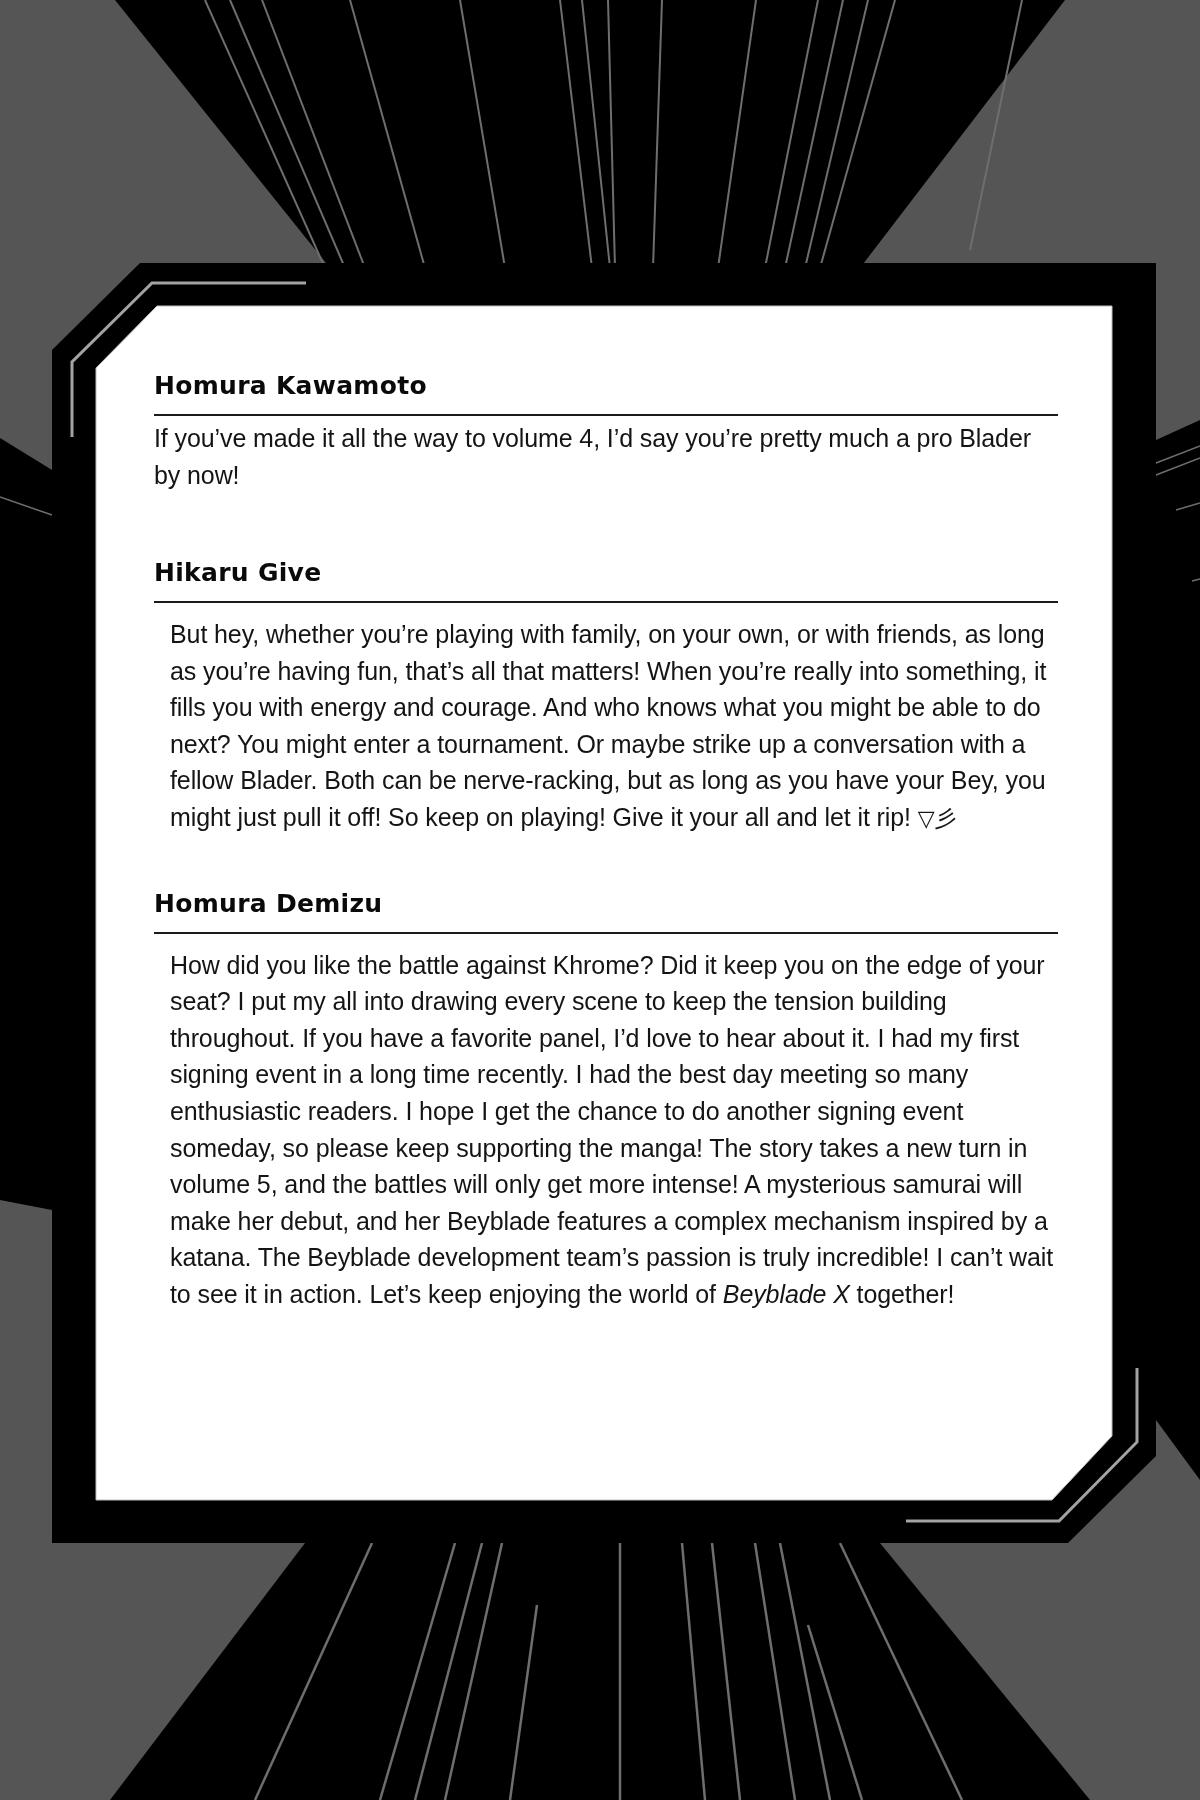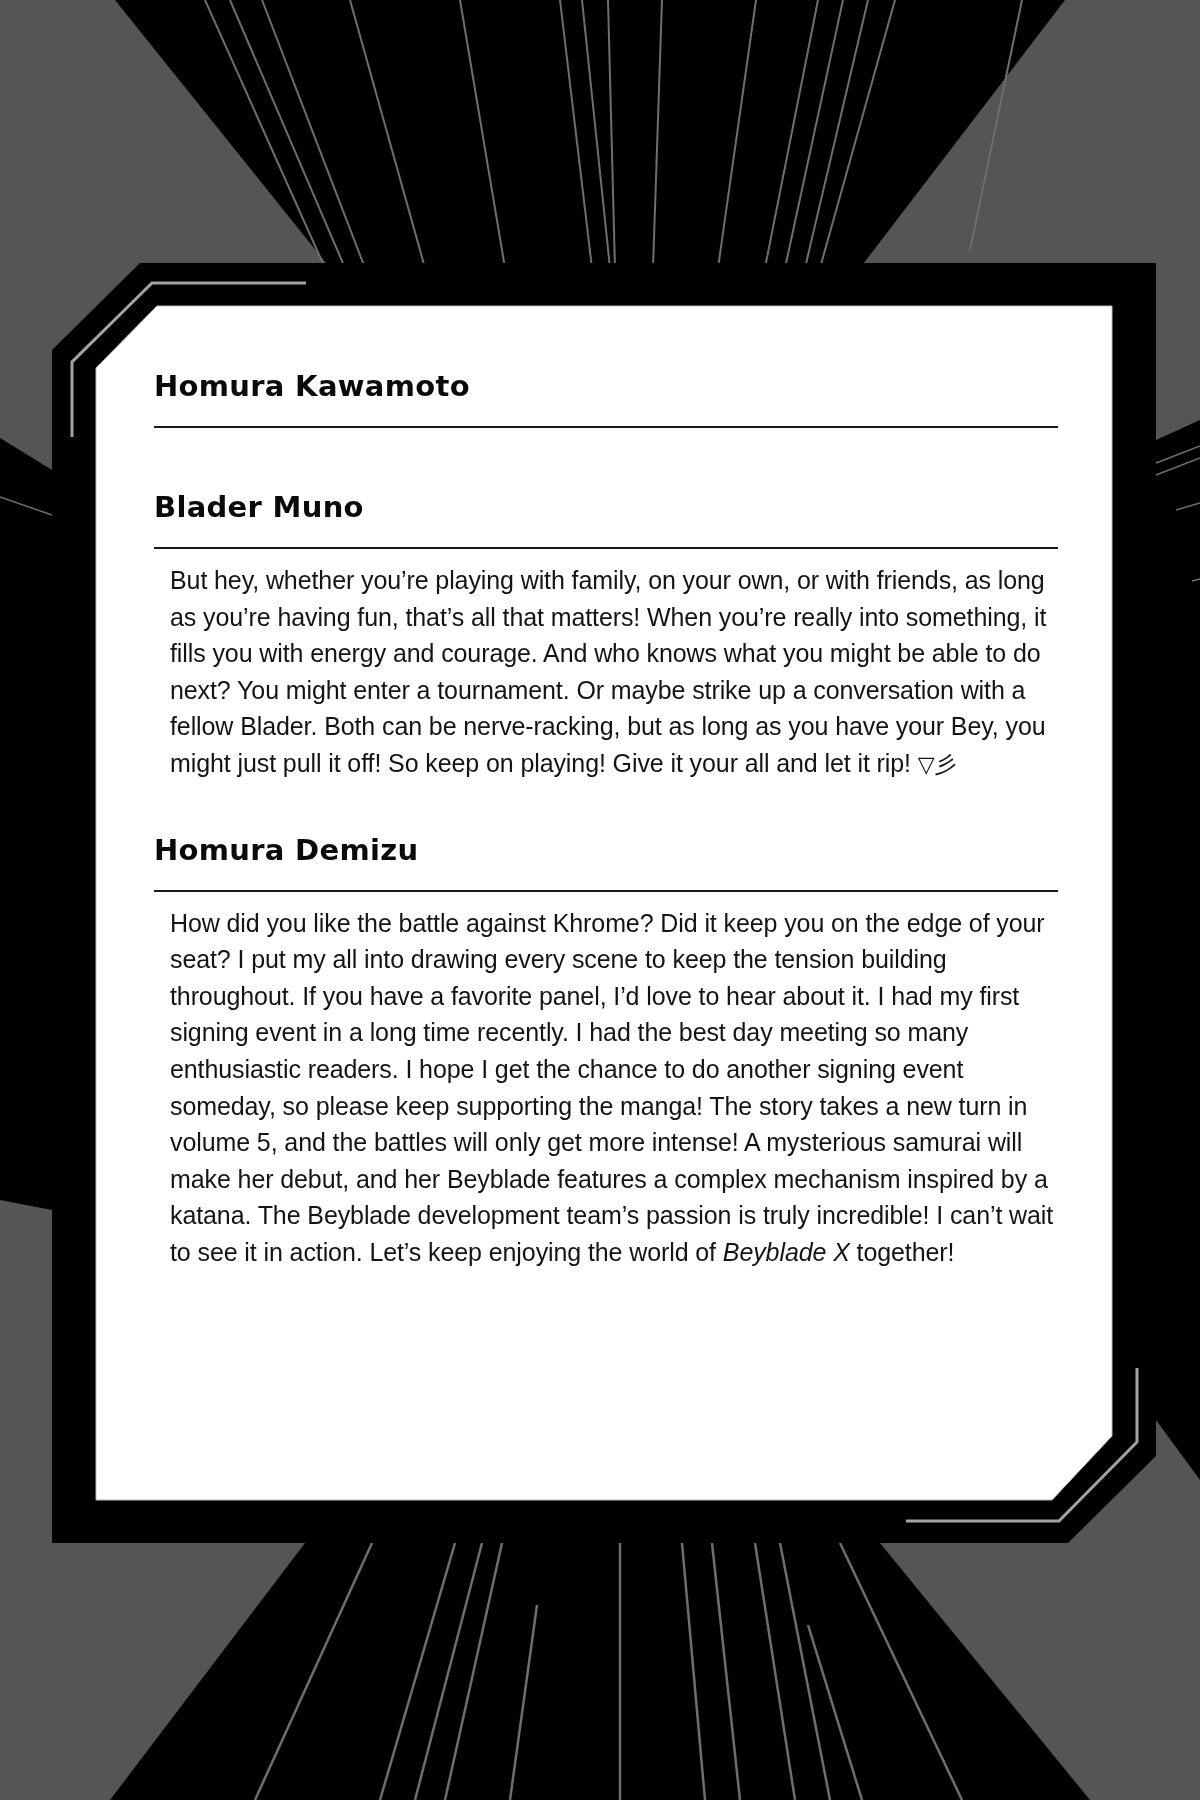--- a/index.html
+++ b/index.html
@@ -28,25 +28,25 @@
       top: 366px;
       width: 904px;
       color: #141414;
     }
     .section {
       margin: 0;
     }
     .author-name {
       font-family: "DejaVu Sans", sans-serif;
       font-weight: bold;
-      font-size: 29px;
+      font-size: 25px;
       line-height: 40px;
       letter-spacing: 0.3px;
       margin: 0;
-      padding-bottom: 20px;
+      padding-bottom: 8px;
       border-bottom: 2px solid #1a1a1a;
       color: #0a0a0a;
     }
     .lead {
       font-size: 25px;
       line-height: 37px;
       margin: 4px 0 0 0;
       font-weight: normal;
       letter-spacing: -0.1px;
     }
@@ -129,24 +129,25 @@
   <polyline points="72,437 72,362 152,283 306,283" fill="none" stroke="#a3a3a3" stroke-width="3"></polyline>
   <polyline points="1137,1368 1137,1442 1059,1521 906,1521" fill="none" stroke="#a3a3a3" stroke-width="3"></polyline>
 
   <polygon points="157,306 1112,306 1112,1436 1052,1500 96,1500 96,368" fill="#ffffff" stroke="#bdbdbd" stroke-width="1"></polygon>
 </svg>
 
 <div class="content">
 
   <div class="section section-1">
     <h2 class="author-name">Homura Kawamoto</h2>
+    <p class="lead">If you’ve made it all the way to volume 4, I’d say you’re pretty much a pro Blader by now!</p>
   </div>
 
   <div class="section-2">
-    <h2 class="author-name">Blader Muno</h2>
+    <h2 class="author-name">Hikaru Give</h2>
     <p class="para"><span>But hey, whether you’re playing with family, on your own, or with friends, as long as you’re having fun, that’s all that matters! When you’re really into something, it fills you with energy and courage. And who knows what you might be able to do next? You might enter a tournament. Or maybe strike up a conversation with a fellow Blader. Both can be nerve-racking, but as long as you have your Bey, you might just pull it off! So keep on playing! Give it your all and let it rip!</span> <span class="emote">▽彡</span></p>
   </div>
 
   <div class="section-3">
     <h2 class="author-name">Homura Demizu</h2>
     <p class="para"><span>How did you like the battle against Khrome? Did it keep you on the edge of your seat? I put my all into drawing every scene to keep the tension building throughout. If you have a favorite panel, I’d love to hear about it. I had my first signing event in a long time recently. I had the best day meeting so many enthusiastic readers. I hope I get the chance to do another signing event someday, so please keep supporting the manga! The story takes a new turn in volume 5, and the battles will only get more intense! A mysterious samurai will make her debut, and her Beyblade features a complex mechanism inspired by a katana. The Beyblade development team’s passion is truly incredible! I can’t wait to see it in action. Let’s keep enjoying the world of</span> <span class="it">Beyblade X</span><span> together!</span></p>
   </div>
 
 </div>
 

